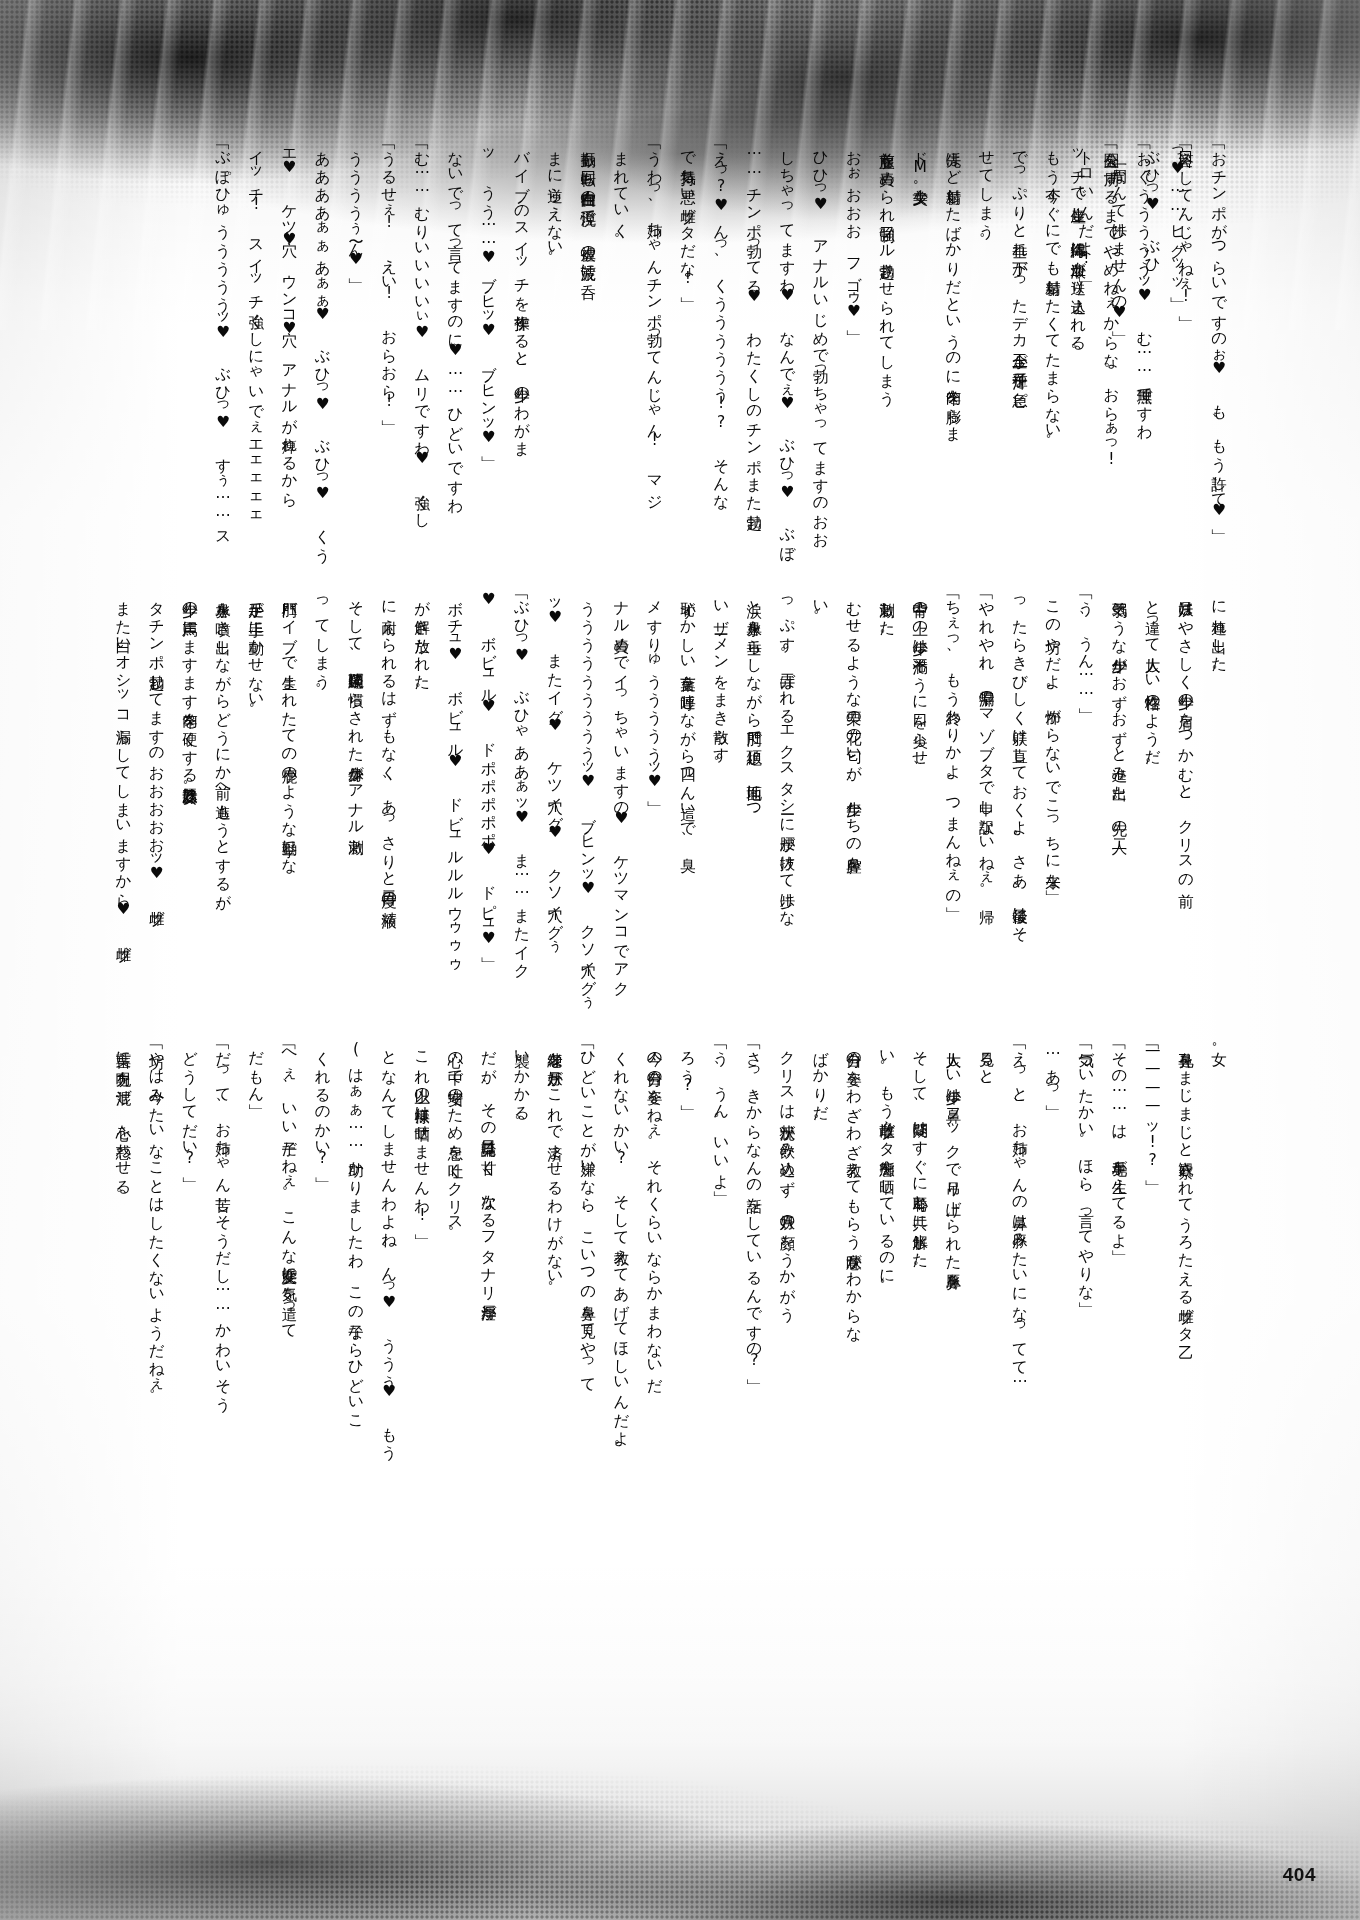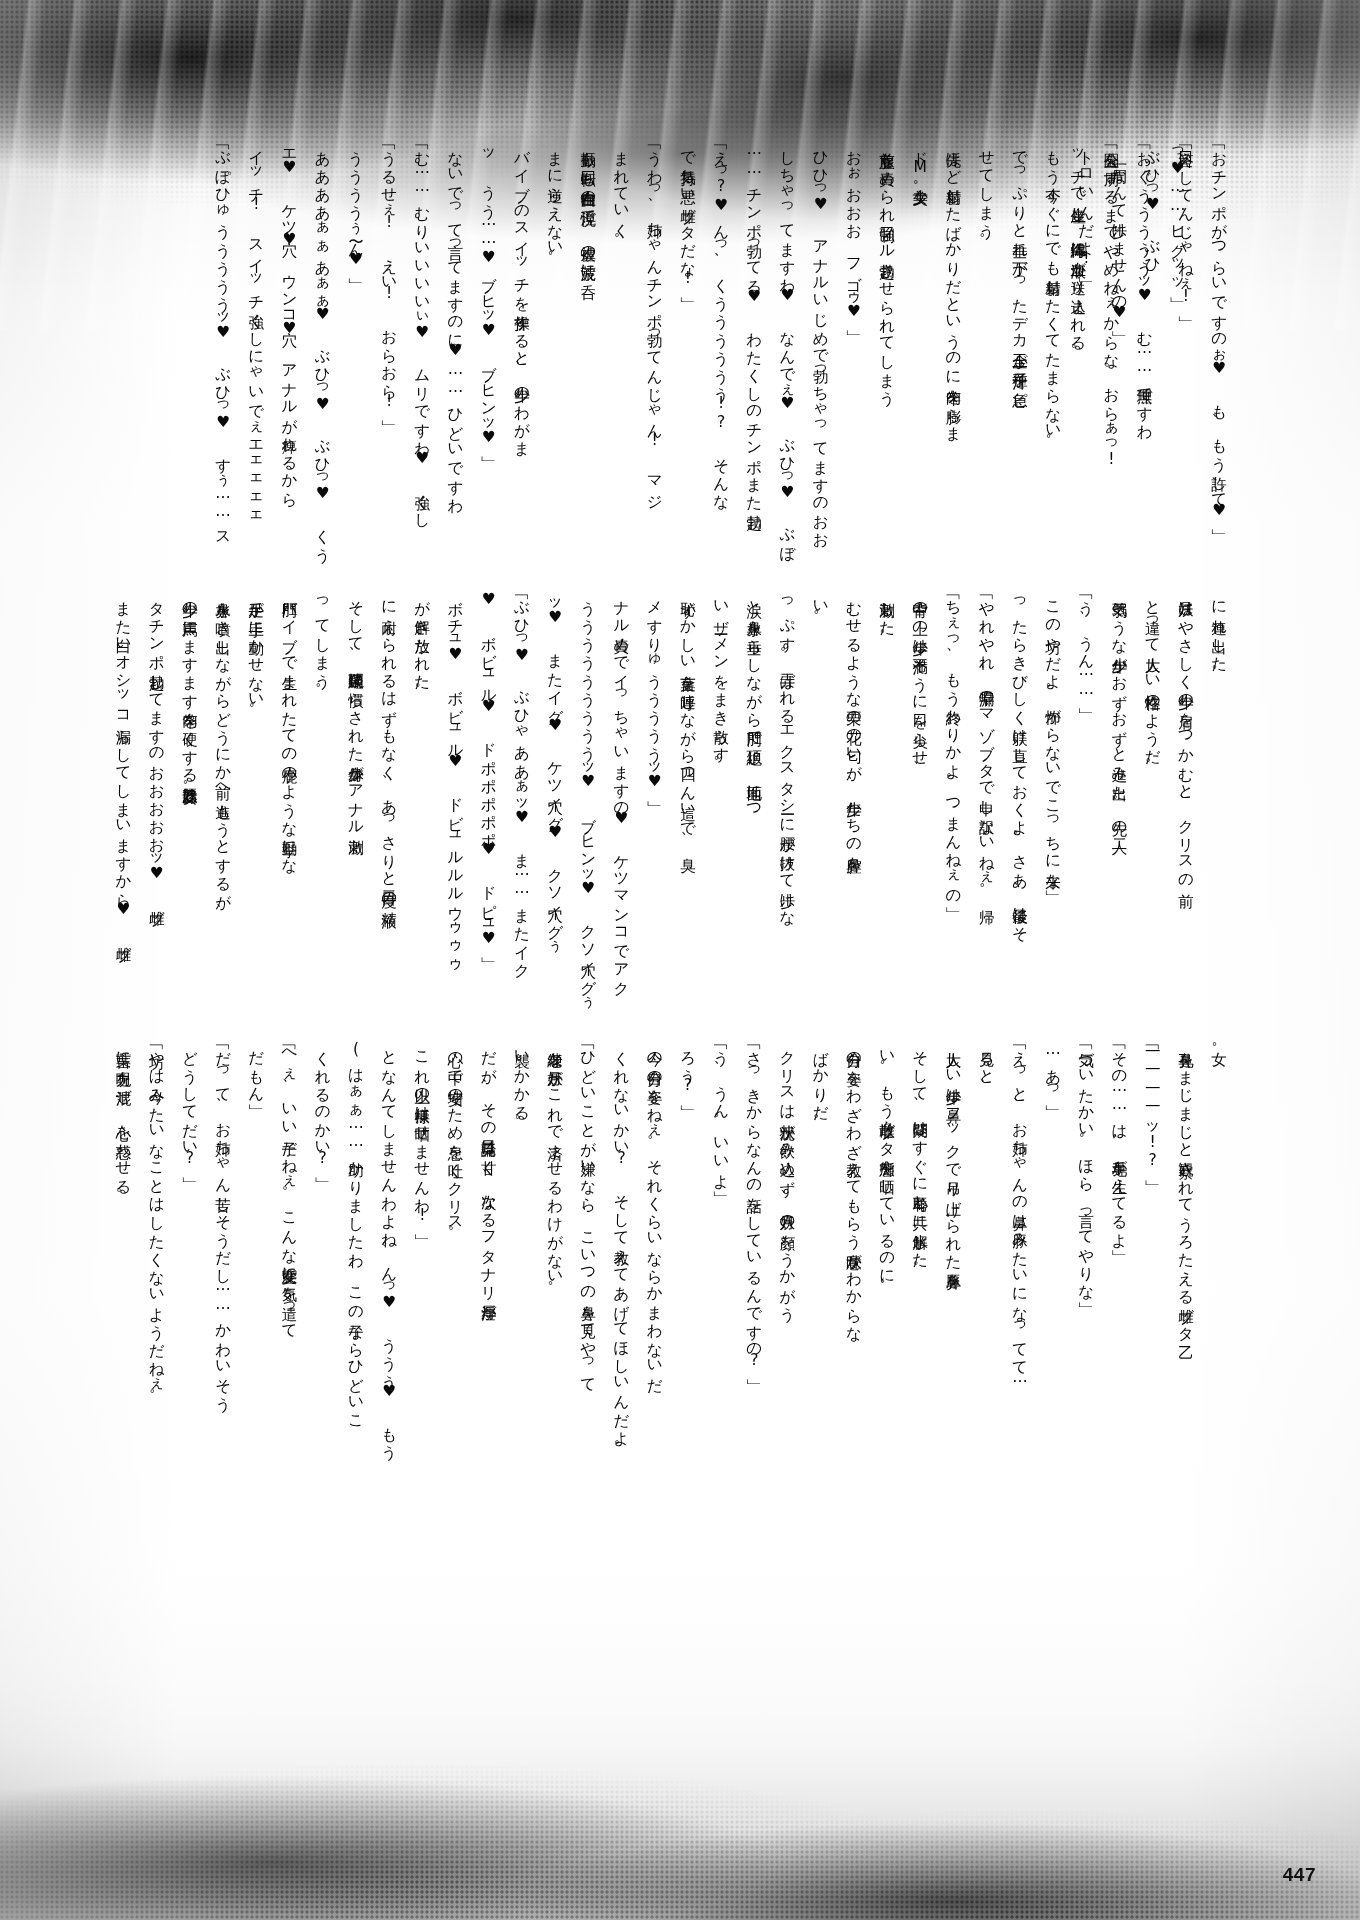--- a/index.html
+++ b/index.html
@@ -210,14 +210,14 @@
       <div class="col-block band3" style="top: 1040px; height: 430px; left: 342.8px;">(はぁぁ……助かりましたわ。この子ならひどいこ</div>
       <div class="col-block band3" style="top: 1040px; height: 430px; left: 309.6px;">くれるのかい?」</div>
       <div class="col-block band3" style="top: 1040px; height: 430px; left: 276.4px;">「へぇ、いい子だねぇ。こんな変態女に気を遣って</div>
       <div class="col-block band3" style="top: 1040px; height: 430px; left: 243.2px;">だもん」</div>
       <div class="col-block band3" style="top: 1040px; height: 430px; left: 210px;">「だって、お姉ちゃん苦しそうだし……かわいそう</div>
       <div class="col-block band3" style="top: 1040px; height: 430px; left: 176.8px;">どうしてだい?」</div>
       <div class="col-block band3" style="top: 1040px; height: 430px; left: 143.6px;">「坊やは今みたいなことはしたくないようだねぇ。</div>
       <div class="col-block band3" style="top: 1040px; height: 430px; left: 110.4px;">言葉に呪力を混ぜ、心を惑わせる。</div>
     </div>
 
-  <div class="page-number">447</div>
+  <div class="page-number">404</div>
 </div>
 
 </body></html>

